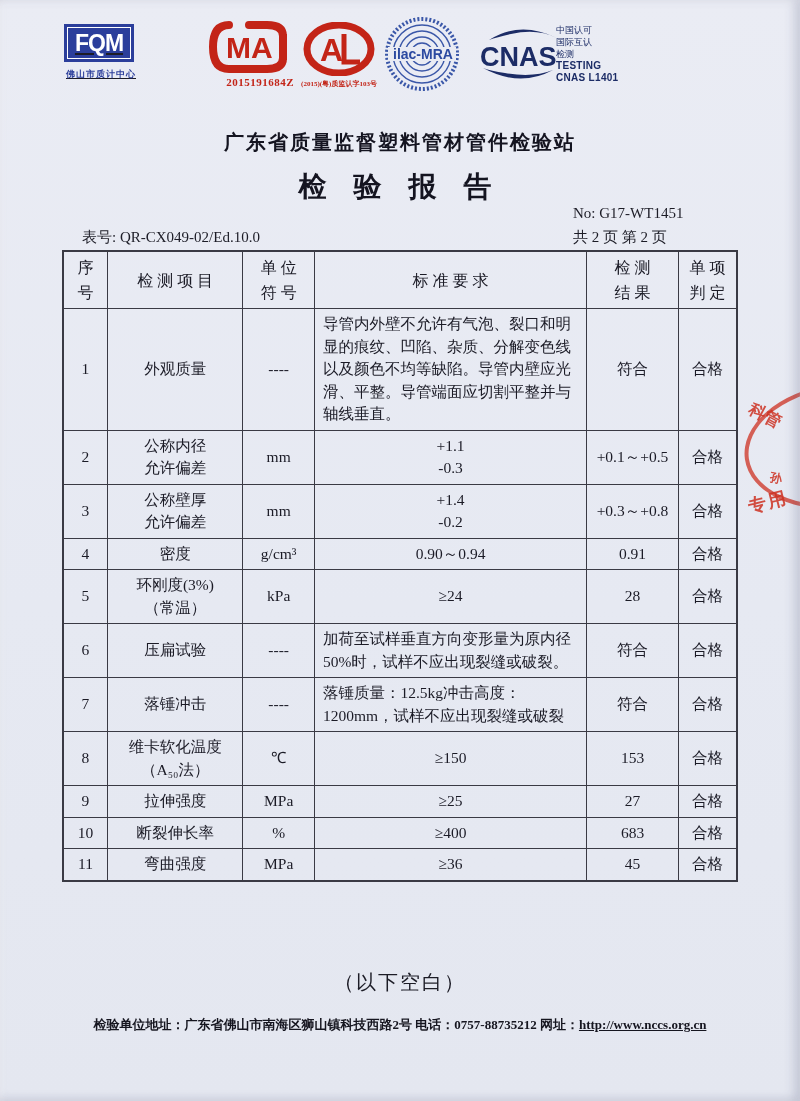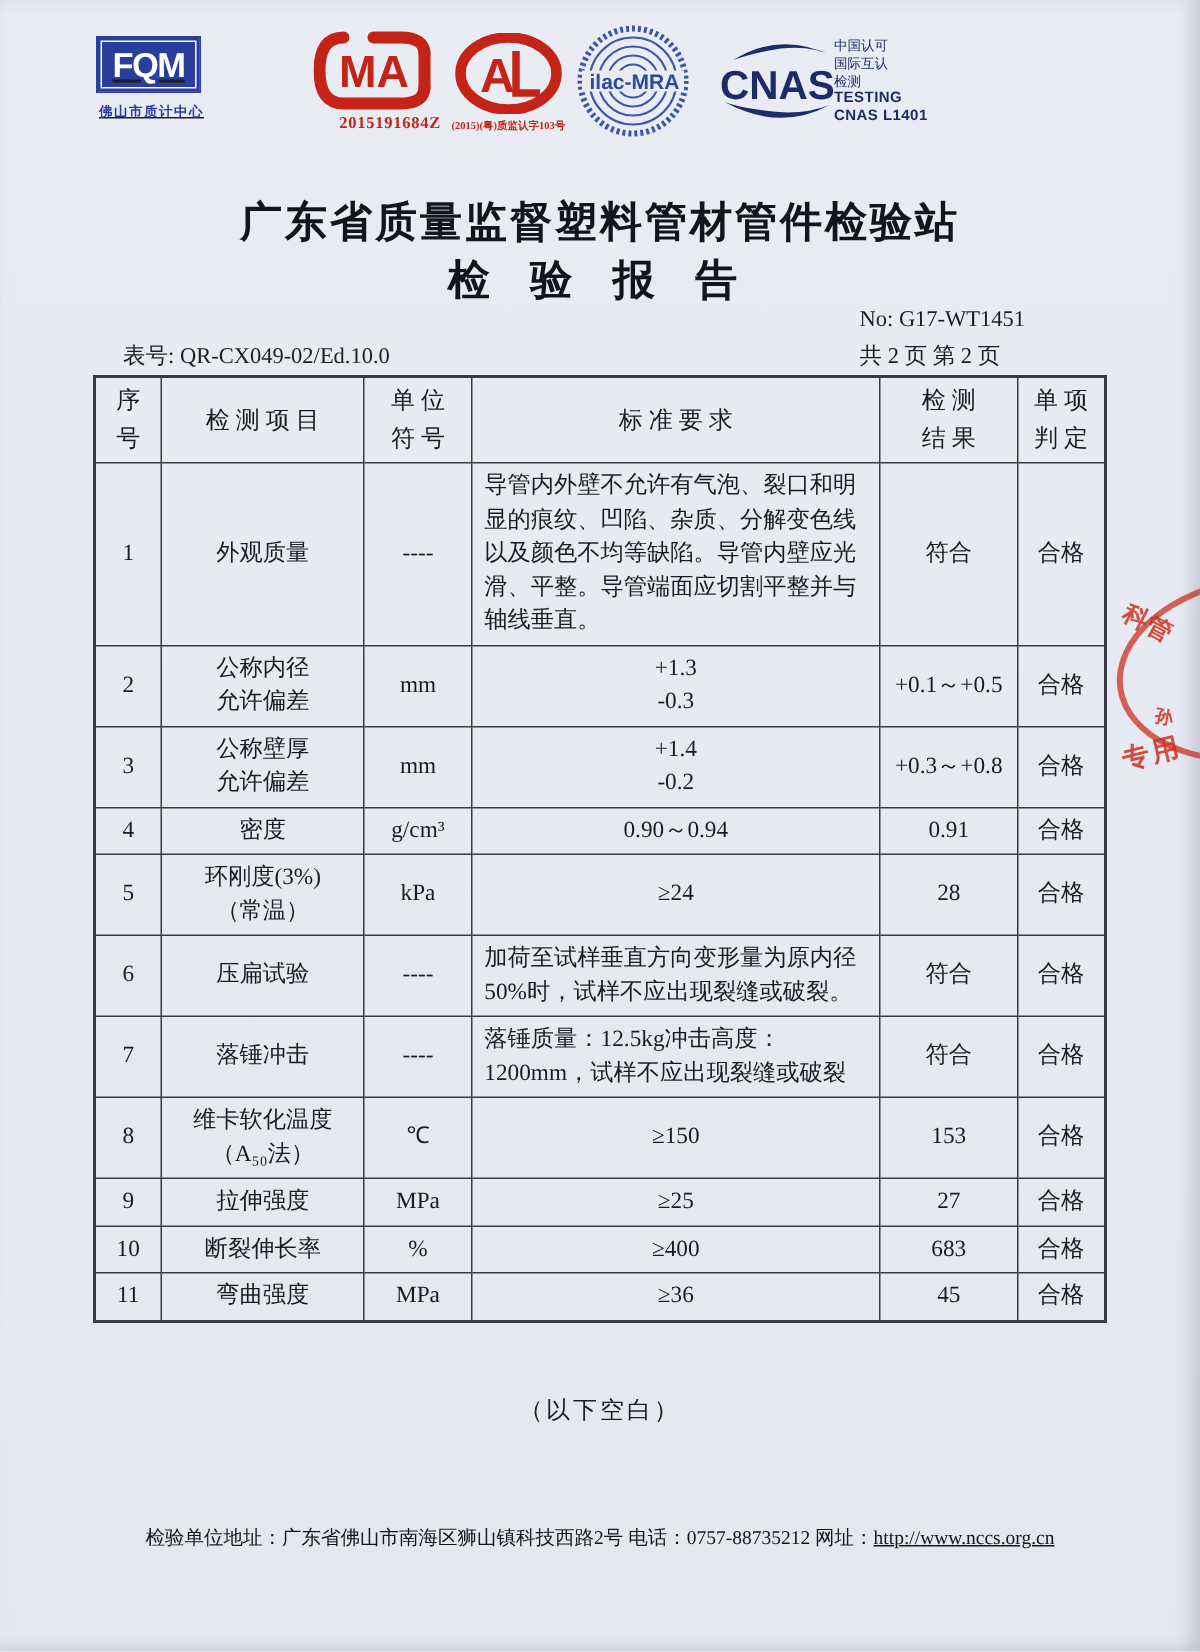--- a/index.html
+++ b/index.html
@@ -22,34 +22,34 @@
   .fqm-caption { margin-top:6px; font-size:9px; color:#2b3e9b; font-weight:bold; letter-spacing:1px; white-space:nowrap;text-align:center; }
   .cma { position:absolute; left:208px; top:20px; width:86px; text-align:right; }
   .cma-caption { margin-top:2px; font-size:11px; color:#c32417; font-weight:bold; letter-spacing:.5px; }
   .cal { position:absolute; left:299px; top:22px; width:80px; text-align:center; }
   .cal-caption { margin-top:3px; font-size:7px; color:#c32417; font-weight:bold; white-space:nowrap; }
   .ilac { position:absolute; left:384px; top:16px; width:76px; }
   .cnas { position:absolute; left:462px; top:26px;margin-left:13px; }
   .cnas-text { position:absolute; left:556px; top:24px; font-size:9px; color:#1c2c66; line-height:12px; }
   .cnas-text .en { font-family:"Liberation Sans",sans-serif; font-weight:bold; font-size:10px; letter-spacing:.3px; }
   
-  .org-title { position:absolute; top:129px; width:100%; text-align:center; font-size:28px; font-weight:700; letter-spacing:2px; color:#141420; }
+  .org-title { position:absolute; top:129px; width:100%; text-align:center; font-size:20px; font-weight:700; letter-spacing:2px; color:#141420; }
   .report-title { position:absolute; top:168px; width:100%; text-align:center; font-size:28px; font-weight:700; letter-spacing:10px; color:#141420; }
   .report-no { position:absolute; left:573px; top:205px; font-size:15px; }
   .form-no { position:absolute; left:82px; top:228px; font-size:15px; }
   .pages { position:absolute; left:573px; top:228px; font-size:15px; }
   
   table.report { position:absolute; left:62px; top:250px; width:676px; border-collapse:collapse; border:2px solid #3a3a44; table-layout:fixed; }
   .report th, .report td { border:1px solid #3a3a44; text-align:center; vertical-align:middle; padding:4px 4px; font-size:15.5px; line-height:22.5px; color:#1b1b26; font-weight:normal; }
   .report th { font-size:16px; line-height:25px; padding:3px 2px; }
   .report td.left { text-align:left; padding-left:8px; padding-right:6px; }
   .preline { white-space:pre-line; }
-  .blank-note { position:absolute; top:930px; width:100%; text-align:center; font-size:16px; letter-spacing:2px; }
-  
-  .footer { position:absolute; top:1016px; width:100%; text-align:center; font-size:13px; font-weight:400; color:#15151f; }
+  .blank-note { position:absolute; top:969px; width:100%; text-align:center; font-size:20px; letter-spacing:2px; }
+  
+  .footer { position:absolute; top:1016px; width:100%; text-align:center; font-size:13px; font-weight:700; color:#15151f; }
   .footer a { color:#15151f; text-decoration:underline; font-family:"Liberation Serif",serif; }
   
   .stamp { position:absolute; left:744px; top:384px; width:190px; height:124px; border:4px solid rgba(205,48,33,.75); border-radius:50%; transform:rotate(-8deg); }
   .stamp-char { position:absolute; color:rgba(205,48,33,.85); font-weight:700; }
   .stamp-c1 { left:748px; top:404px; font-size:17px; transform:rotate(28deg); }
   .stamp-c2 { left:770px; top:470px; font-size:12px; transform:rotate(10deg); }
   .stamp-c3 { left:748px; top:490px; font-size:18px; transform:rotate(-14deg); letter-spacing:2px; }
   .svg-logo { display:block; margin:0 auto; }
 </style>
 </head>
@@ -151,21 +151,21 @@
           <td><span class="preline">----</span></td>
           <td class="left"><span class="preline">导管内外壁不允许有气泡、裂口和明显的痕纹、凹陷、杂质、分解变色线以及颜色不均等缺陷。导管内壁应光滑、平整。导管端面应切割平整并与轴线垂直。</span></td>
           <td><span class="preline">符合</span></td>
           <td><span class="preline">合格</span></td>
         </tr>
         <tr>
           <td><span class="preline">2</span></td>
           <td><span class="preline">公称内径
 允许偏差</span></td>
           <td><span class="preline">mm</span></td>
-          <td><span class="preline">+1.3
+          <td><span class="preline">+1.1
 -0.3</span></td>
           <td><span class="preline">+0.1～+0.5</span></td>
           <td><span class="preline">合格</span></td>
         </tr>
         <tr>
           <td><span class="preline">3</span></td>
           <td><span class="preline">公称壁厚
 允许偏差</span></td>
           <td><span class="preline">mm</span></td>
           <td><span class="preline">+1.4

